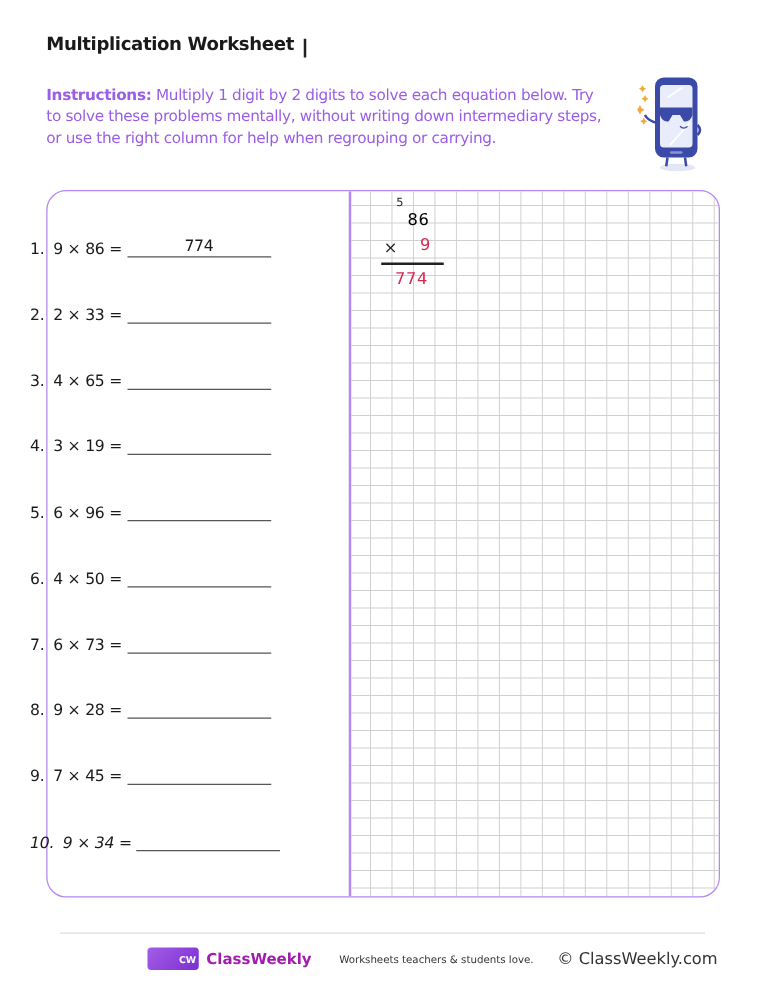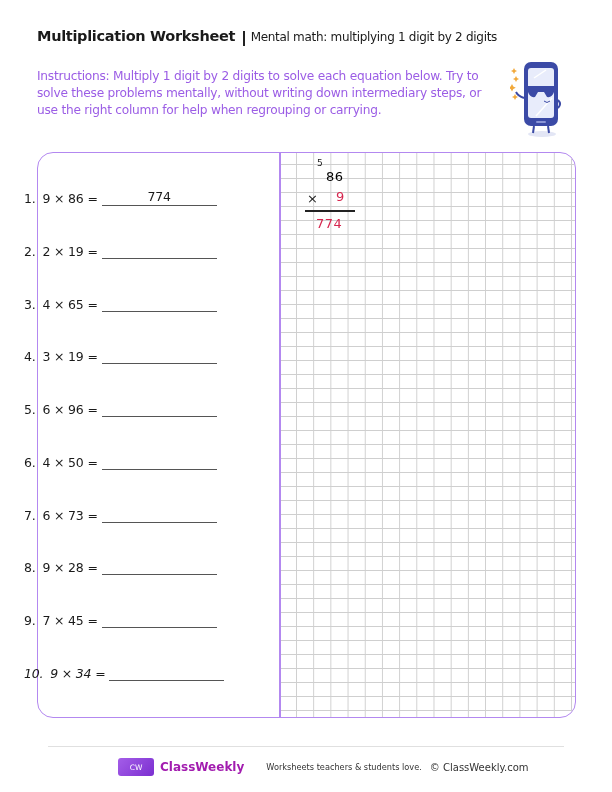--- a/index.html
+++ b/index.html
@@ -12,21 +12,21 @@
       position: absolute; left: 37px; top: 28px;
       display: flex; align-items: flex-end; white-space: nowrap;
     }
     .title { font-size: 14.5px; font-weight: bold; letter-spacing: -0.3px; }
     .sep { display: inline-block; width: 1.5px; height: 15px; background: #222; margin: 0 6px 0 8px; position: relative; top: 2px; }
     .subtitle { font-size: 12px; letter-spacing: -0.3px; }
     .instructions {
       position: absolute; left: 37px; top: 68px; width: 450px;
       color: #9b5de5; font-size: 12.2px; line-height: 17px; letter-spacing: -0.25px;
     }
-    .instructions b { font-weight: normal; }
+    .instructions b { font-weight: bold; }
     .mascot { position: absolute; left: 510px; top: 58px; width: 56px; height: 80px; }
 
     .box {
       position: absolute; left: 37px; top: 152px; width: 539px; height: 566px;
       border: 1.5px solid #b388f0; border-radius: 16px; box-sizing: border-box;
       overflow: hidden;
     }
     .left-col { position: absolute; left: 0; top: 0; width: 241px; height: 100%; }
     .divider { position: absolute; left: 241px; top: 0; width: 1.5px; height: 100%; background: #b388f0; }
     .grid {
@@ -52,35 +52,34 @@
     .carry { position: absolute; left: 317px; top: 158px; font-size: 9px; color: #222; }
     .w-top { position: absolute; left: 326px; top: 169px; font-size: 13px; color: #000000; letter-spacing: 0.5px; }
     .w-times { position: absolute; left: 307px; top: 191px; font-size: 13px; color: #222; }
     .w-bottom { position: absolute; left: 336px; top: 189px; font-size: 13px; color: #d6274f; }
     .w-rule { position: absolute; left: 305px; top: 210px; width: 50px; height: 1.5px; background: #222; }
     .w-result { position: absolute; left: 316px; top: 216px; font-size: 13px; color: #d6274f; letter-spacing: 0.5px; }
 
     .footer-rule { position: absolute; left: 48px; top: 746px; width: 516px; height: 1px; background: #e0e0e0; }
     .footer { position: absolute; left: 118px; top: 758px; display: flex; align-items: center; white-space: nowrap; }
     .logo-badge {
-      width: 36px; height: 18px; border-radius: 3px;
+      width: 18px; height: 18px; border-radius: 3px;
       background: linear-gradient(135deg, #a45de8, #7b2fd0);
-      color: #fff; font-size: 7.5px; font-weight: normal; display: flex; align-items: center; justify-content: center;
+      color: #fff; font-size: 7.5px; font-weight: bold; display: flex; align-items: center; justify-content: center; padding-left: 23px;
     }
     .logo-text { color: #a21caf; font-weight: bold; font-size: 12px; margin-left: 6px; }
     .tagline { font-size: 8.2px; color: #333; margin-left: 22px; }
-    .copyright { font-size: 10px; color: #333; margin-left: 8px; }
+    .copyright { font-size: 13px; color: #333; margin-left: 19px; }
   </style>
 </head>
 <body>
 
 <div class="header">
   <span class="title">Multiplication Worksheet</span>
   <span class="sep"></span>
-  <span class="subtitle">Mental math: multiplying 1 digit by 2 digits</span>
 </div>
 
 <div class="instructions">
   <b>Instructions:</b><span> Multiply 1 digit by 2 digits to solve each equation below. Try to solve these problems mentally, without writing down intermediary steps, or use the right column for help when regrouping or carrying.</span>
 </div>
 
 <div class="mascot">
   <svg width="56" height="80" viewBox="0 0 56 80">
     <ellipse cx="32" cy="76" rx="14" ry="3" fill="#e3e6f5"></ellipse>
     <g fill="#f2a93b">
@@ -109,21 +108,21 @@
   <div class="grid"></div>
 </div>
 
 <div class="problem" style="top:190px;">
   <span class="num">1.</span>
   <span class="expr">9 × 86 =</span>
   <span class="answer-line">774</span>
 </div>
 <div class="problem" style="top:243px;">
   <span class="num">2.</span>
-  <span class="expr">2 × 19 =</span>
+  <span class="expr">2 × 33 =</span>
   <span class="answer-line"></span>
 </div>
 <div class="problem" style="top:296px;">
   <span class="num">3.</span>
   <span class="expr">4 × 65 =</span>
   <span class="answer-line"></span>
 </div>
 <div class="problem" style="top:348px;">
   <span class="num">4.</span>
   <span class="expr">3 × 19 =</span>

